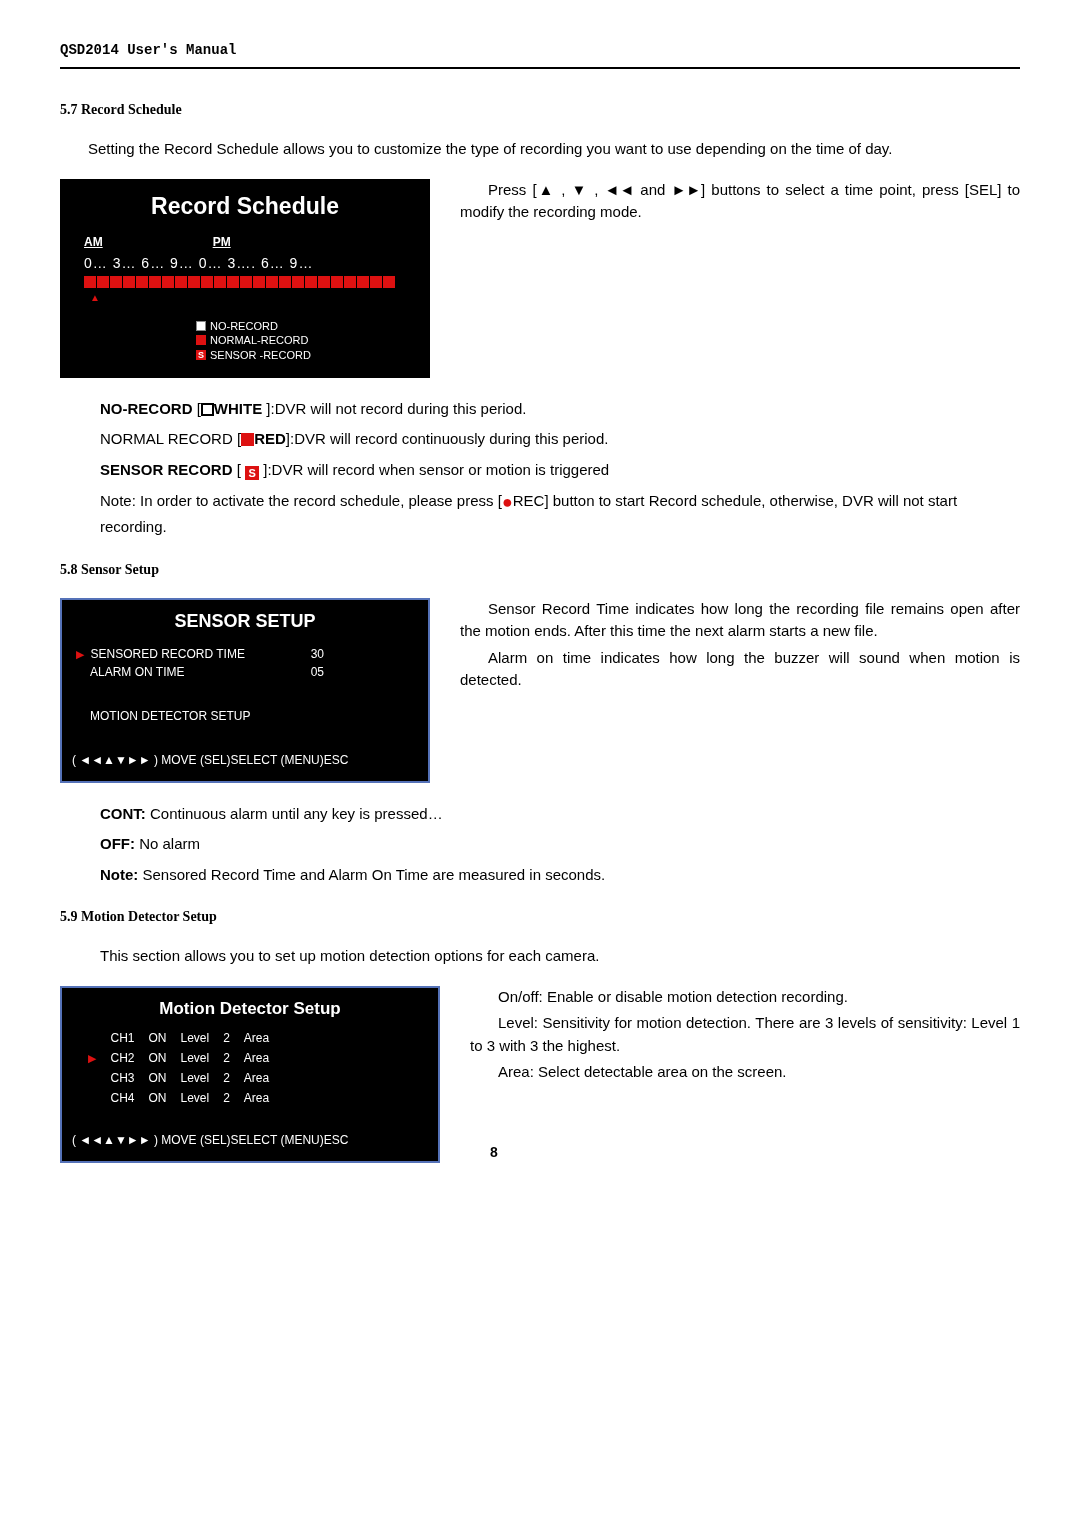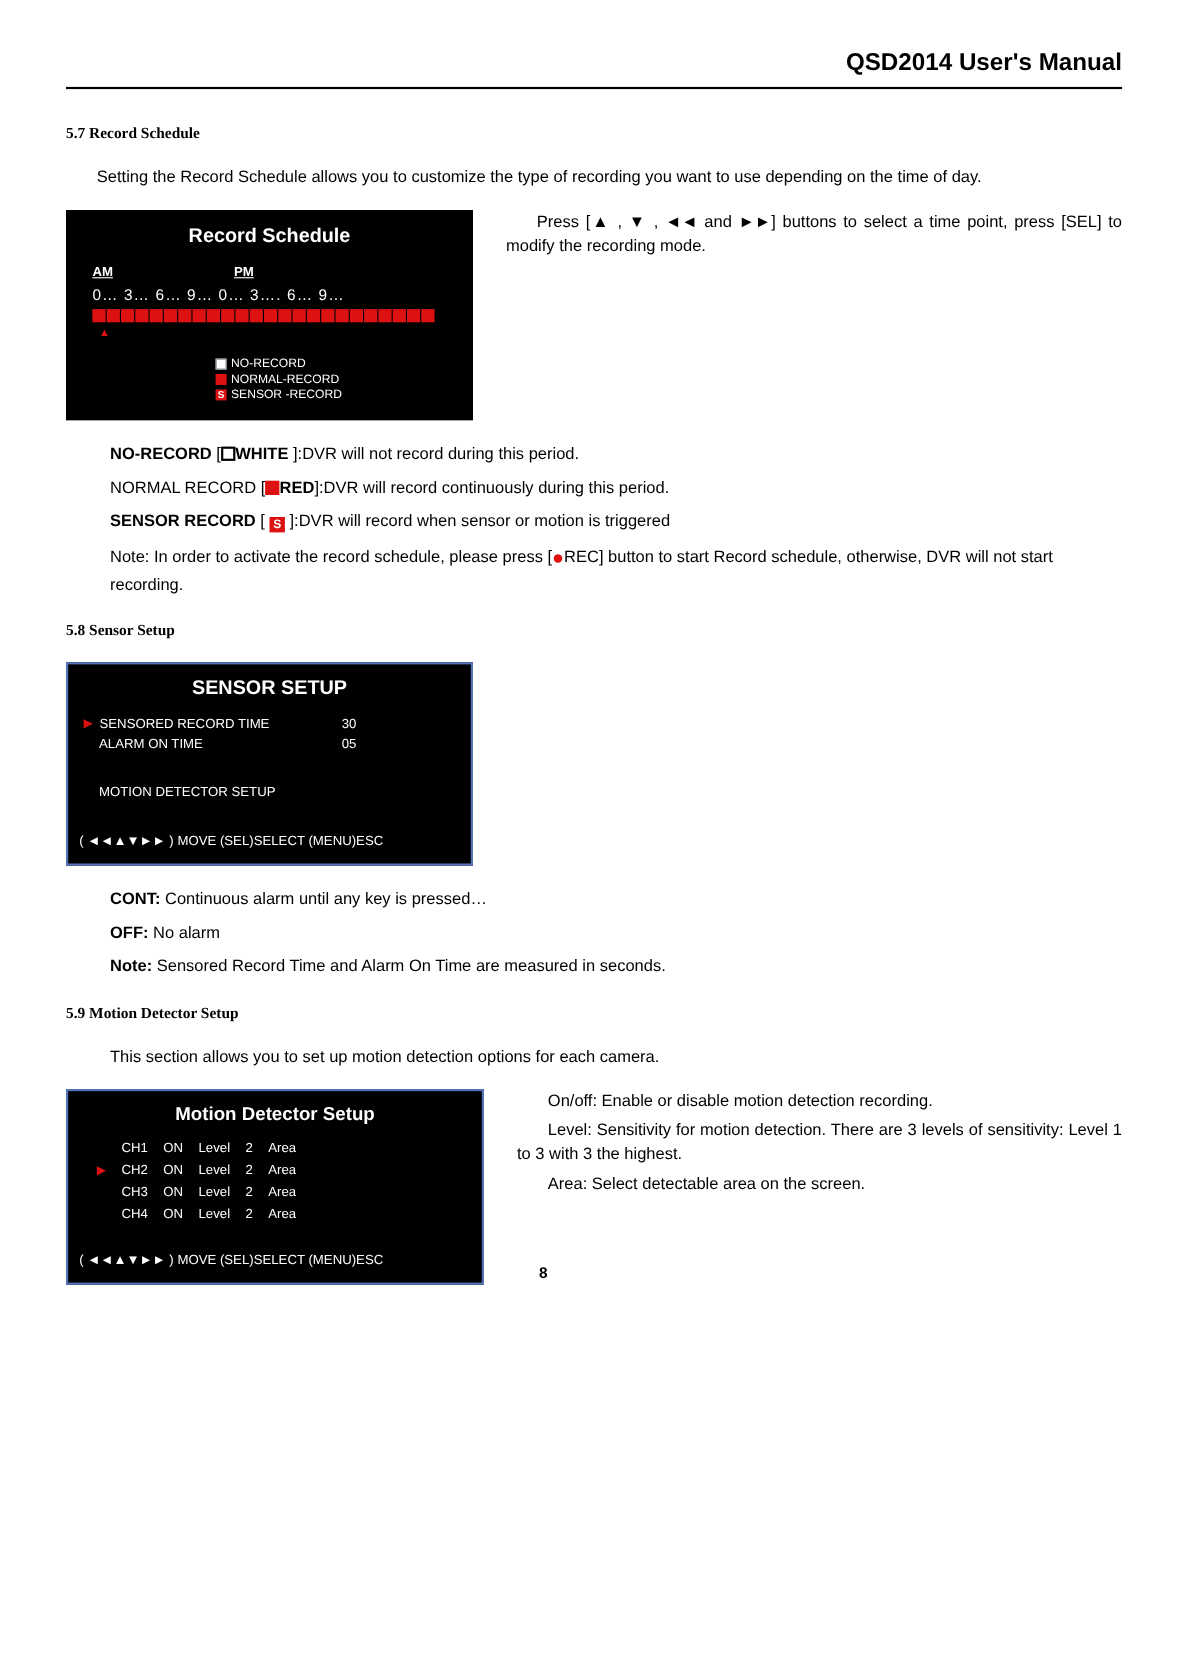--- a/index.html
+++ b/index.html
@@ -6,35 +6,35 @@
   body {
     font-family: Arial, Helvetica, sans-serif;
     font-size: 15px;
     color: #000;
     background: #fff;
     width: 1080px;
     margin: 0 auto;
     padding: 40px 60px 40px 60px;
     line-height: 1.5;
   }
-  .header-right { text-align: right; font-weight: bold; font-size: 22px; }
+  .header-right { font-weight: bold; font-size: 14px; font-family: Liberation Mono, monospace; }
   .hr { border: 0; border-top: 2px solid #000; margin: 6px 0 30px 0; }
 
   .section-title { font-weight: bold; margin: 20px 0 18px 0; font-size: 14px; font-family: Liberation Serif, serif; }
   .para { margin-bottom: 18px; text-indent: 28px; }
   .para-ni { margin-bottom: 8px; text-indent: 0; }
   .indent-block { margin-left: 40px; }
 
   .row-57 { display: flex; gap: 30px; align-items: flex-start; margin-bottom: 20px; }
   .row-58 { display: flex; gap: 30px; align-items: flex-start; margin-bottom: 20px; }
   .row-59 { display: flex; gap: 30px; align-items: flex-start; margin-bottom: 20px; }
 
   
   .scr { background: #000; color: #fff; border: 2px solid #000; font-family: Arial, sans-serif; }
-  .scr-title { text-align: center; font-weight: bold; color: #fff; padding: 8px 6px 4px 6px; font-size: 18px; }
+  .scr-title { text-align: center; font-weight: bold; color: #fff; padding: 8px 6px 4px 6px; font-size: 23px; }
   .scr-body { padding: 6px 14px 14px 14px; font-size: 12px; }
   .scr-ftr { font-size: 11px; padding: 8px 10px 12px 10px; }
 
   
   .scr-record { width: 370px; }
   .ampm-row { display: flex; gap: 110px; padding-left: 8px; font-weight: bold; font-size: 12px; text-decoration: underline; }
   .time-row { display: flex; gap: 5px; padding-left: 8px; margin-top: 2px; font-size: 14px; }
   .time-row span { letter-spacing: 1px; }
   .blocks-row { display: flex; gap: 1px; padding-left: 8px; margin-top: 2px; }
   .blk { width: 12px; height: 12px; background: #d11; }
@@ -174,20 +174,24 @@
       <div class="sensor-row" style="padding-left:14px;">
         <span>ALARM ON TIME</span>
         <span class="sensor-val">05</span>
       </div>
       <div class="sensor-row" style="padding-left:14px; margin-top:26px; margin-bottom:14px;">
         <span>MOTION DETECTOR SETUP</span>
       </div>
     </div>
     <div class="scr-ftr nav-glyph">(  ◄◄▲▼►►  ) MOVE (SEL)SELECT   (MENU)ESC</div>
   </div>
+  <div class="right-58">
+    <p class="just">Sensor Record Time indicates how long the recording file remains open after the motion ends. After this time the next alarm starts a new file.</p>
+    <p class="just">Alarm on time indicates how long the buzzer will sound when motion is detected.</p>
+  </div>
 </div>
 
 <div class="indent-block">
   <p class="para-ni"><b>CONT:</b><span> Continuous alarm until any key is pressed…</span></p>
   <p class="para-ni"><b>OFF:</b><span> No alarm</span></p>
   <p class="para-ni"><b>Note:</b><span> Sensored Record Time and Alarm On Time are measured in seconds.</span></p>
 </div>
 
 <div class="section-title">5.9 Motion Detector Setup</div>
 <p class="para" style="margin-left:40px; text-indent:0;">This section allows you to set up motion detection options for each camera.</p>

